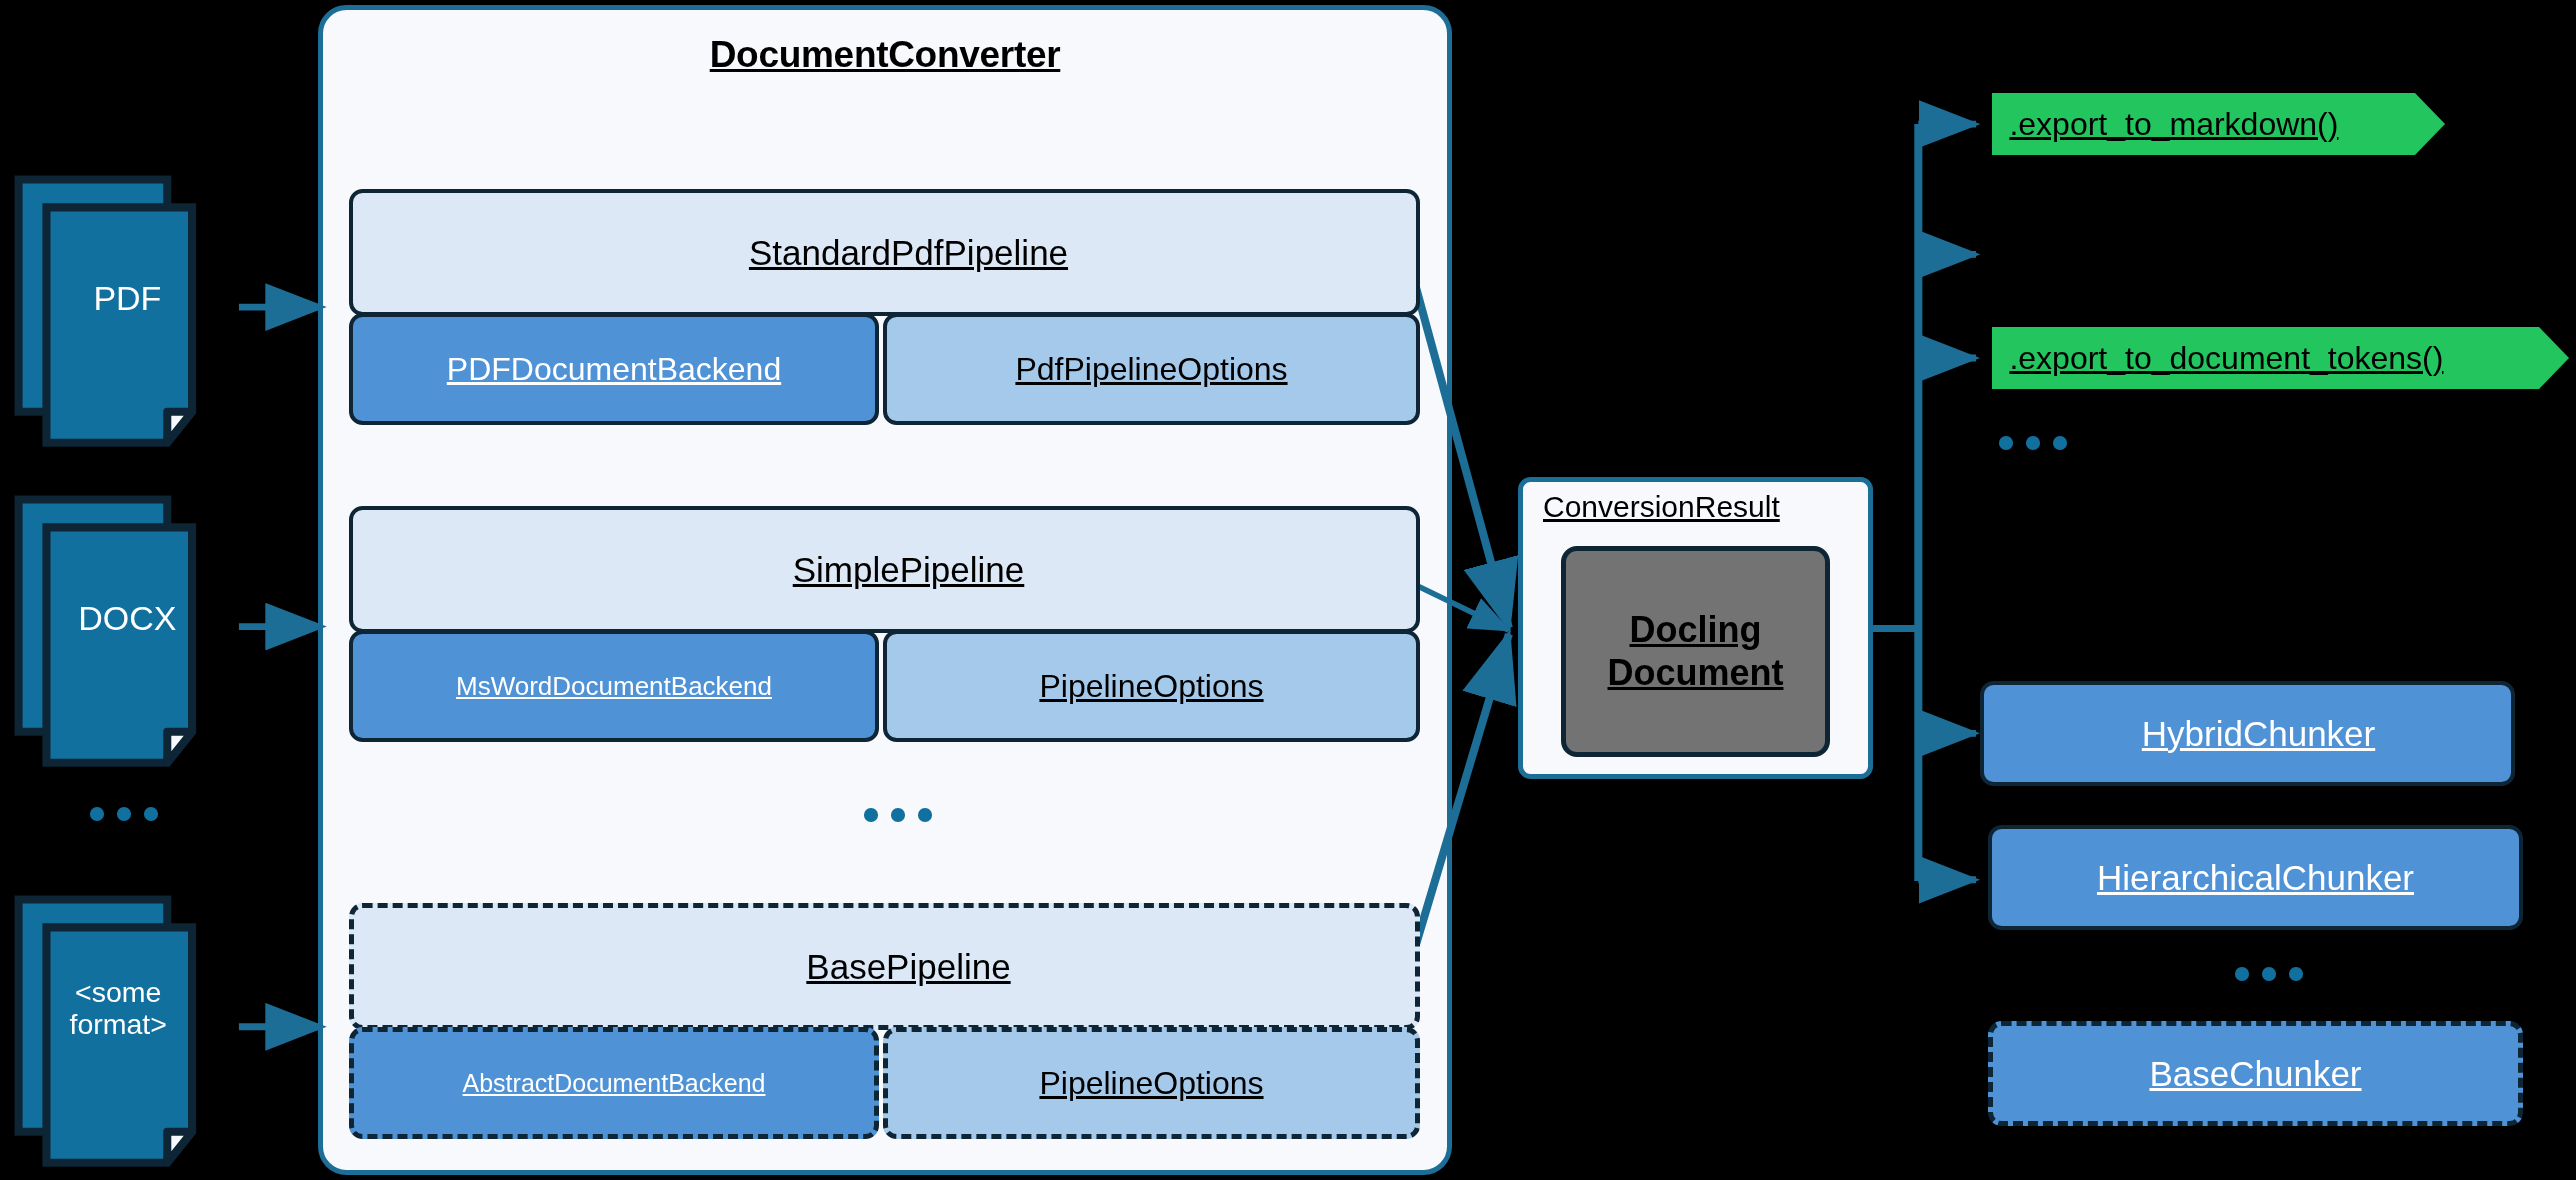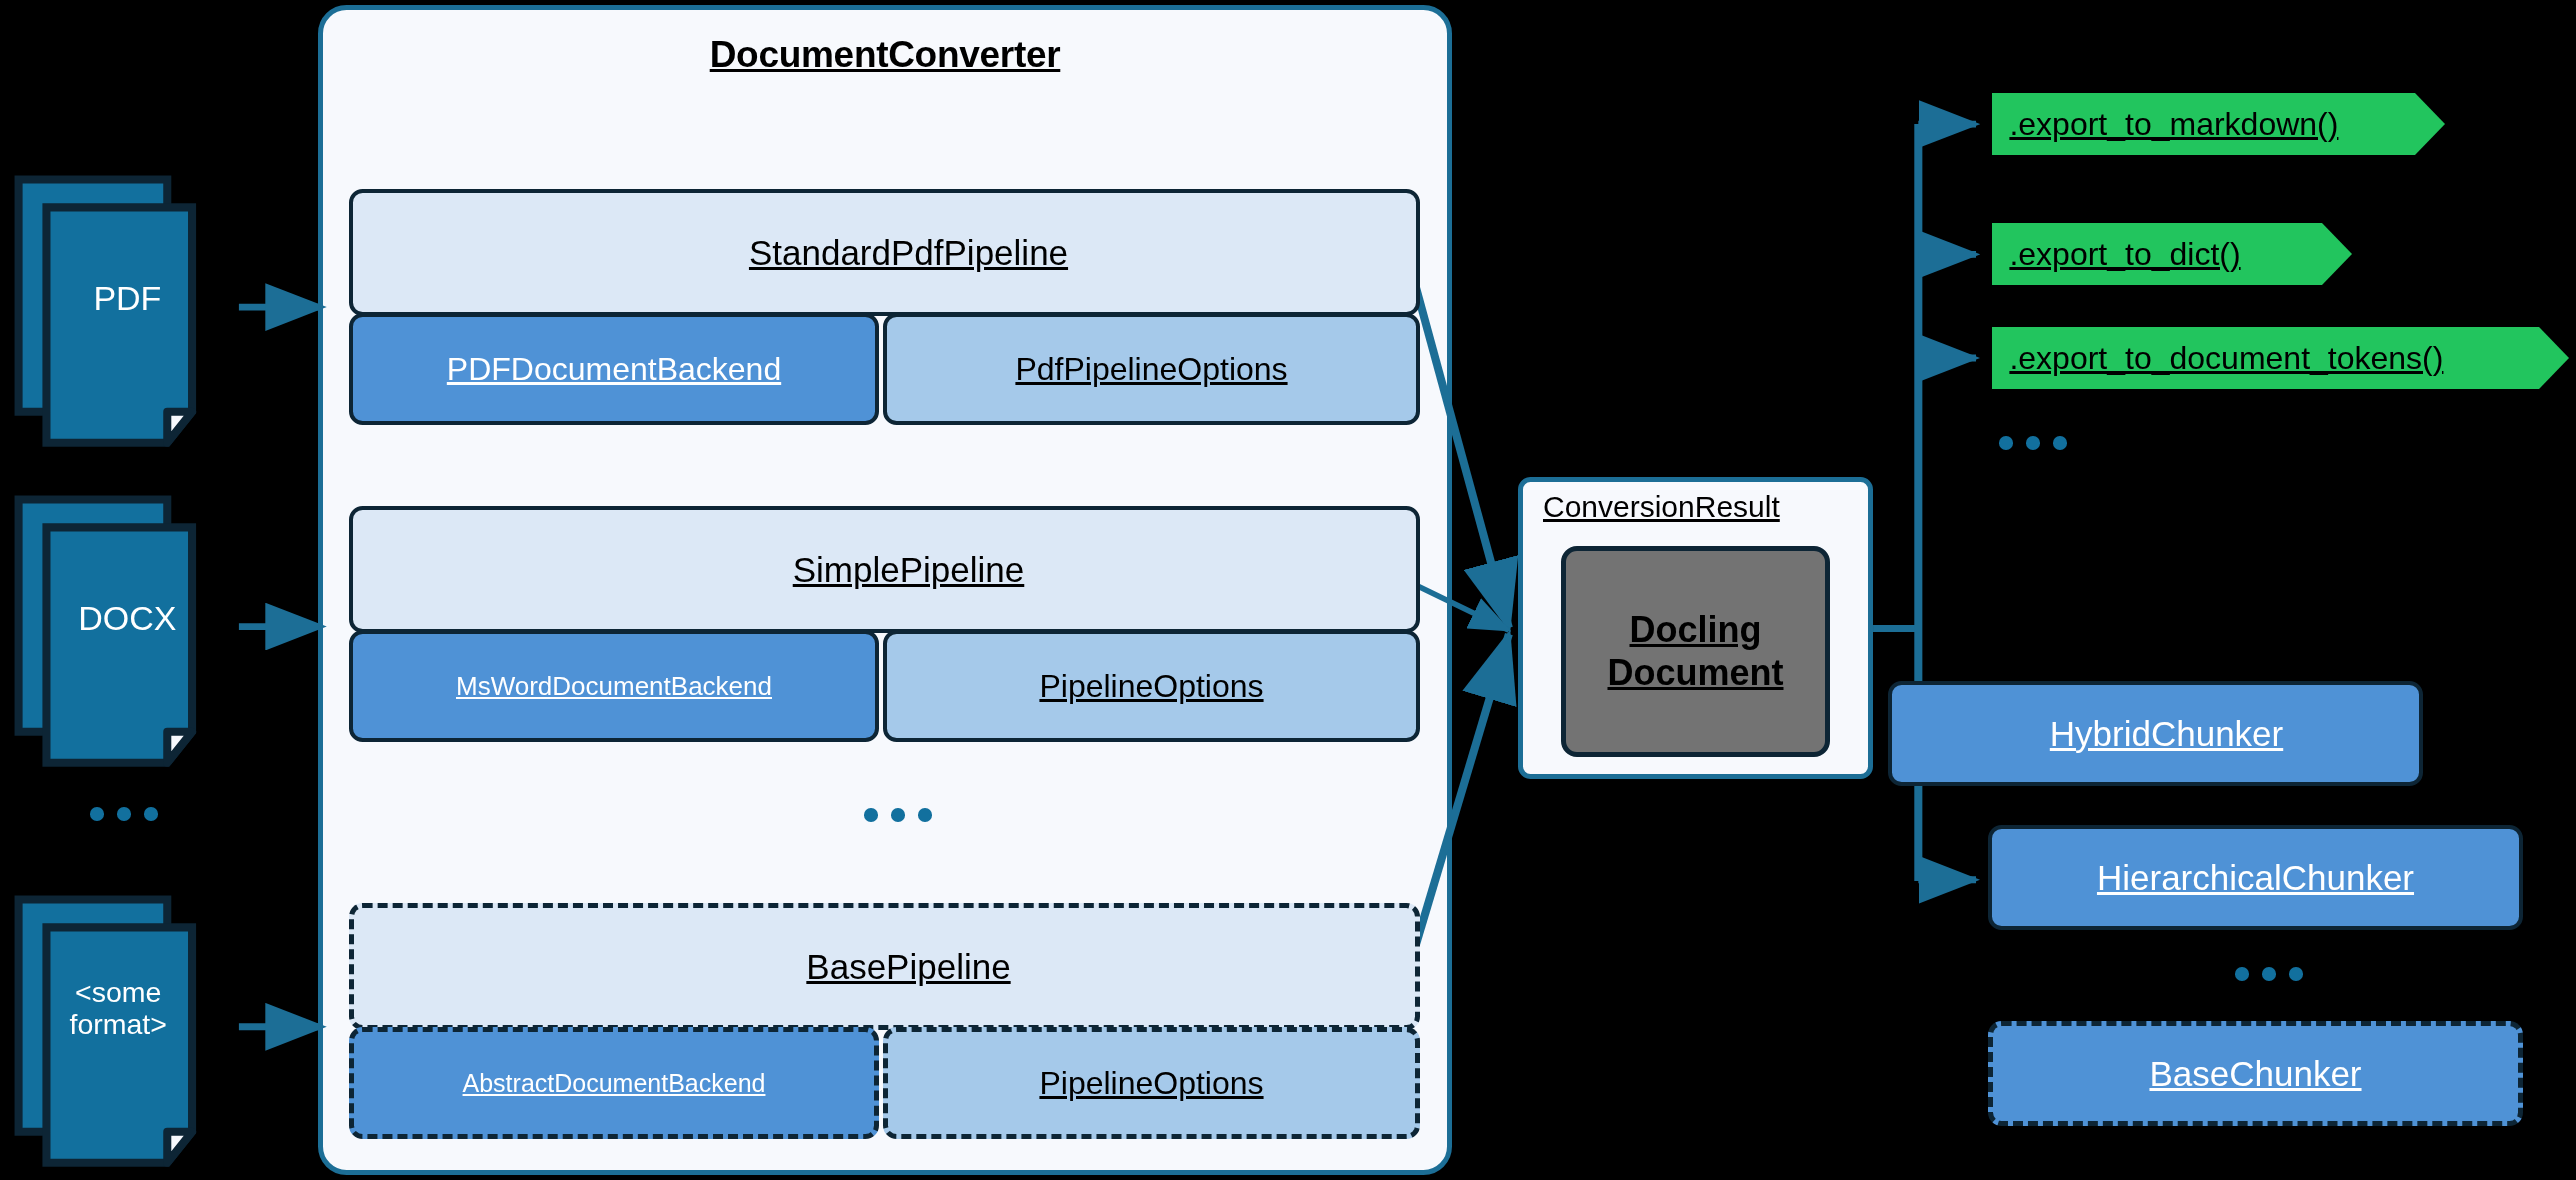--- a/index.html
+++ b/index.html
@@ -251,37 +251,33 @@
   <div class="abs" id="docling-document">
     <div>Docling</div>
     <div>Document</div>
   </div>
 
   <div class="abs export-tag" style="left:1992px; top:93px; width:453px; height:62px;
        clip-path: polygon(0 0, calc(100% - 30px) 0, 100% 50%, calc(100% - 30px) 100%, 0 100%);">
     <span>.export_to_markdown()</span>
   </div>
 
-  <div class="abs export-tag" style="left:1992px; top:223px; width:360px; height:62px;
-       clip-path: polygon(0 0, calc(100% - 30px) 0, 100% 50%, calc(100% - 30px) 100%, 0 100%);">
-    <span>.export_to_dict()</span>
-  </div>
 
   <div class="abs export-tag" style="left:1992px; top:327px; width:577px; height:62px;
        clip-path: polygon(0 0, calc(100% - 30px) 0, 100% 50%, calc(100% - 30px) 100%, 0 100%);">
     <span>.export_to_document_tokens()</span>
   </div>
 
   <div class="abs ellipsis" style="left:1999px; top:436px;">
     <span></span>
       <span></span>
       <span></span>
   </div>
 
-  <div class="abs chunker" style="left:1888px; top:681px; width:535px; height:105px;padding-left:22px;">
+  <div class="abs chunker" style="left:1980px; top:681px; width:535px; height:105px;padding-left:22px;">
     <span>HybridChunker</span>
   </div>
 
   <div class="abs chunker" style="left:1988px; top:825px; width:535px; height:105px;">
     <span>HierarchicalChunker</span>
   </div>
 
   <div class="abs ellipsis" style="left:2235px; top:967px;">
     <span></span>
       <span></span>

